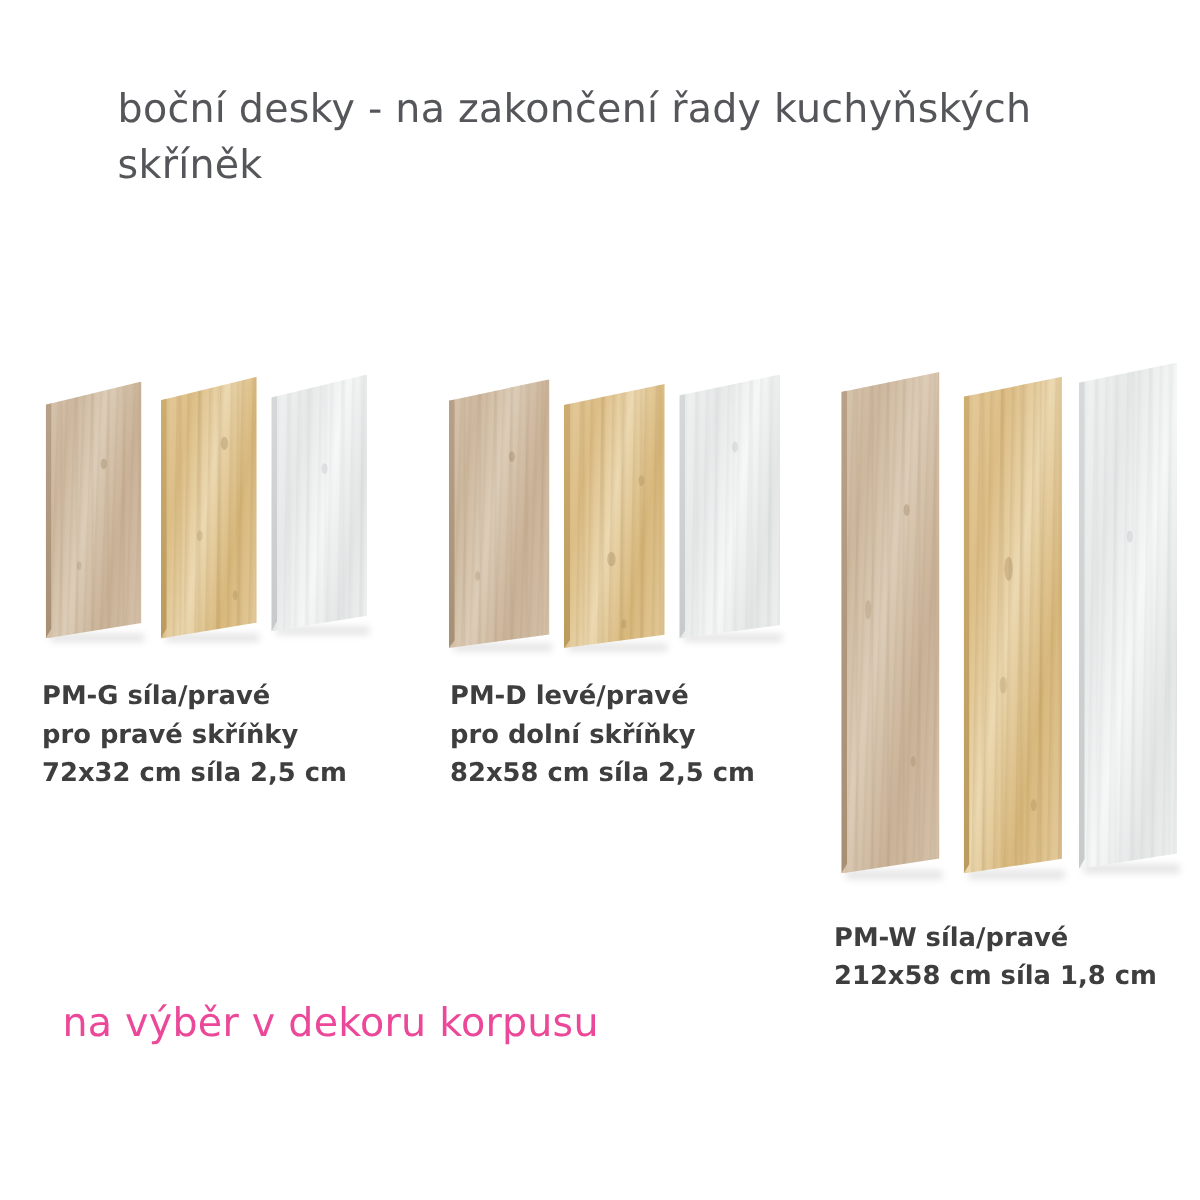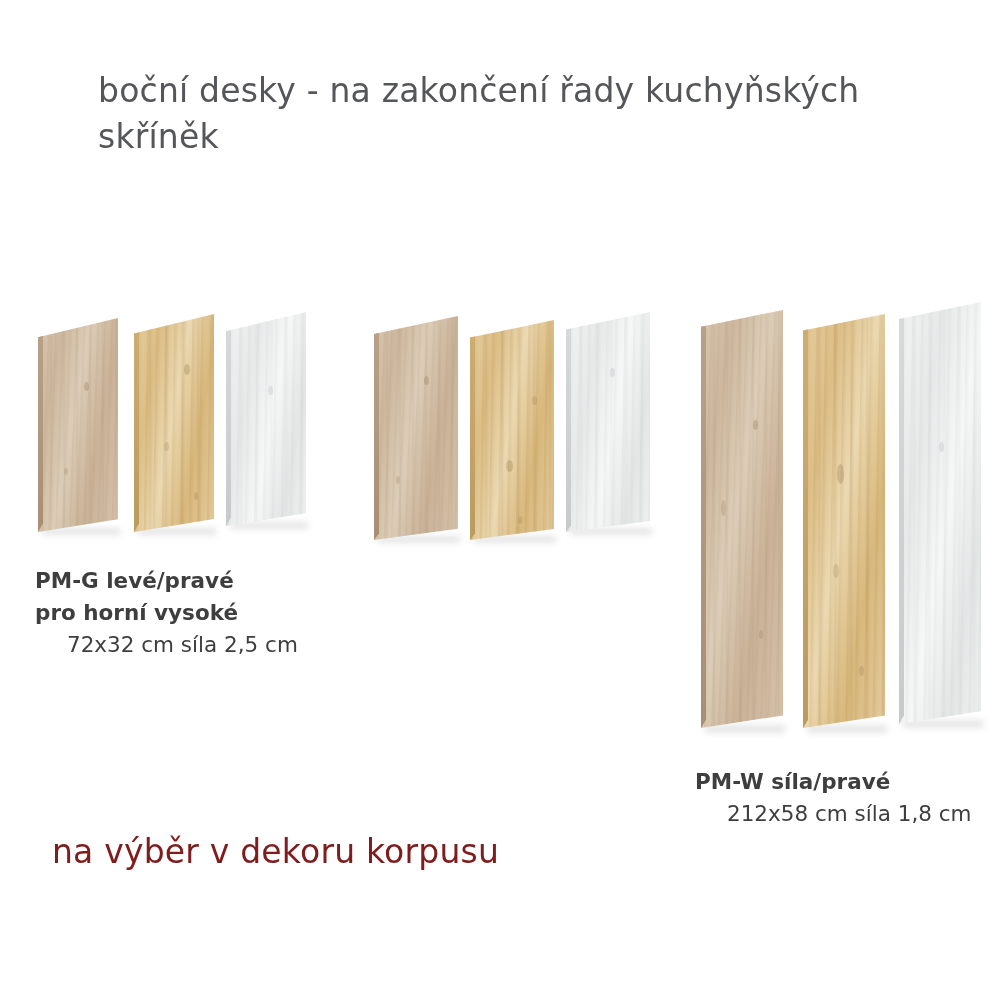--- a/index.html
+++ b/index.html
@@ -30,21 +30,21 @@
     margin-left: 36px;
   }
 
   
   .footnote {
     position: absolute;
     left: 52px;
     top: 832px;
     font-size: 33px;
     font-weight: 400;
-    color: #7f1d1d;
+    color: #ec4899;
     letter-spacing: 0.2px;
   }
 
   
   .group {
     position: absolute;
   }
   .panels {
     position: relative;
   }
@@ -59,23 +59,22 @@
     font-size: 21.5px;
     color: #3e3e3e;
     line-height: 1.48;
     white-space: nowrap;
   }
   .caption .l1, .caption .l2 {
     font-weight: bold;
     display: block;
   }
   .caption .l3 {
-    font-weight: normal;
+    font-weight: bold;
     display: block;
-    margin-left: 32px;
   }
 
   
   .decor-sonoma {
     background:
       repeating-linear-gradient(92deg, rgba(255,255,255,0.00) 0px, rgba(255,255,255,0.00) 3px, rgba(150,120,86,0.10) 4px, rgba(255,255,255,0.00) 7px),
       repeating-linear-gradient(90deg, rgba(120,92,60,0.08) 0px, rgba(255,255,255,0) 2px, rgba(255,255,255,0) 11px, rgba(120,92,60,0.07) 13px),
       linear-gradient(100deg, #d8c6b0 0%, #cdb89e 22%, #ddcdb8 45%, #c9b297 70%, #d6c3ab 100%);
   }
   .decor-artisan {
@@ -141,22 +140,22 @@
     </div>
 
     <div class="shadow" style="left:200px; top:222px; width:78px; height:7px;"></div>
     <div class="panel decor-white" style="left:196px; top:12px; width:80px; height:214px; clip-path: polygon(0% 9%, 100% 0%, 100% 94%, 0% 100%);">
       <div class="edge edge-white" style="width:5px; clip-path: polygon(0% 9%, 100% 7%, 100% 96%, 0% 100%);"></div>
       <div class="knot kw" style="left:42px; top:74px; width:5px; height:9px;"></div>
     </div>
   </div>
 
   <div class="caption" style="left:5px; top:265px;">
-    <span class="l1">PM-G levé/pravé</span>
-    <span class="l2">pro horní vysoké</span>
+    <span class="l1">PM-G síla/pravé</span>
+    <span class="l2">pro pravé skříňky</span>
     <span class="l3">72x32 cm síla 2,5 cm</span>
   </div>
 </div>
 
 <div class="group" style="left:370px; top:296px;">
   <div class="panels" style="width:280px; height:250px;">
 
     <div class="shadow" style="left:8px; top:240px; width:82px; height:7px;"></div>
     <div class="panel decor-sonoma" style="left:4px; top:20px; width:84px; height:224px; clip-path: polygon(0% 8%, 100% 0%, 100% 95%, 0% 100%);">
       <div class="edge edge-sonoma" style="width:5px; clip-path: polygon(0% 8%, 100% 6%, 100% 97%, 0% 100%);"></div>
@@ -172,20 +171,25 @@
       <div class="knot k2" style="left:48px; top:196px; width:4px; height:8px;"></div>
     </div>
 
     <div class="shadow" style="left:200px; top:232px; width:82px; height:7px;"></div>
     <div class="panel decor-white" style="left:196px; top:16px; width:84px; height:220px; clip-path: polygon(0% 8%, 100% 0%, 100% 95%, 0% 100%);">
       <div class="edge edge-white" style="width:5px; clip-path: polygon(0% 8%, 100% 6%, 100% 97%, 0% 100%);"></div>
       <div class="knot kw" style="left:44px; top:56px; width:5px; height:9px;"></div>
     </div>
   </div>
 
+  <div class="caption" style="left:5px; top:269px;">
+    <span class="l1">PM-D levé/pravé</span>
+    <span class="l2">pro dolní skříňky</span>
+    <span class="l3">82x58 cm síla 2,5 cm</span>
+  </div>
 </div>
 
 <div class="group" style="left:695px; top:288px;">
   <div class="panels" style="width:290px; height:460px;">
 
     <div class="shadow" style="left:10px; top:437px; width:80px; height:8px;"></div>
     <div class="panel decor-sonoma" style="left:6px; top:22px; width:82px; height:418px; clip-path: polygon(0% 4%, 100% 0%, 100% 97%, 0% 100%);">
       <div class="edge edge-sonoma" style="width:5px; clip-path: polygon(0% 4%, 100% 3%, 100% 98%, 0% 100%);"></div>
       <div class="knot" style="left:52px; top:110px; width:5px; height:10px;"></div>
       <div class="knot k2" style="left:20px; top:190px; width:5px; height:16px;"></div>

